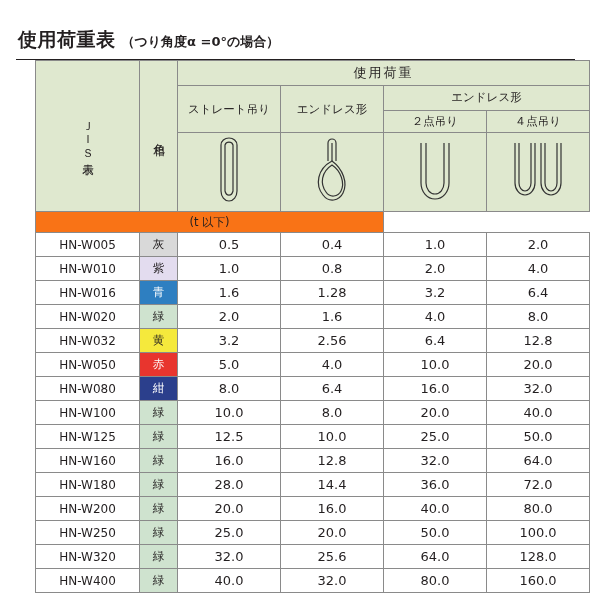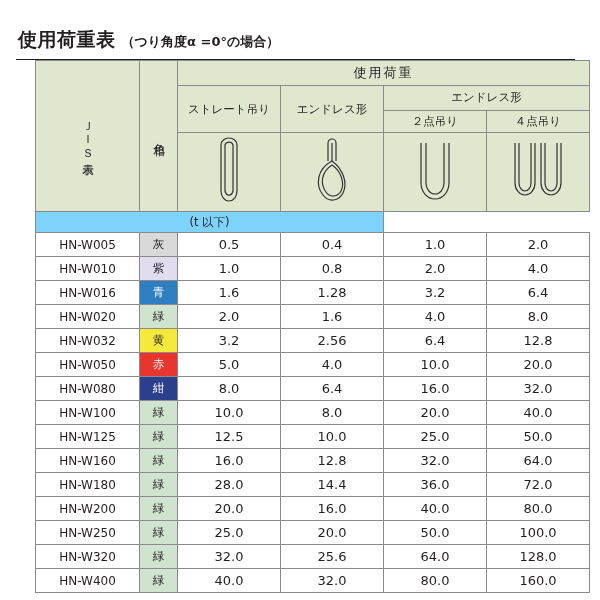--- a/index.html
+++ b/index.html
@@ -84,21 +84,21 @@
     letter-spacing: 2px;
     line-height: 15px;
   }
   .sub-h {
     background: #dfe8cf;
     font-size: 11.5px;
     line-height: 15px;
     padding: 3px 0;
   }
   .unit-row td {
-    background: #7dd3fc;
+    background: #f97316;
     font-size: 11.5px;
     height: 20px;
   }
   .icon-cell {
     background: #dfe8cf;
     height: 78px;
   }
   .icon-cell svg {
     display: block;
     margin: 0 auto;

